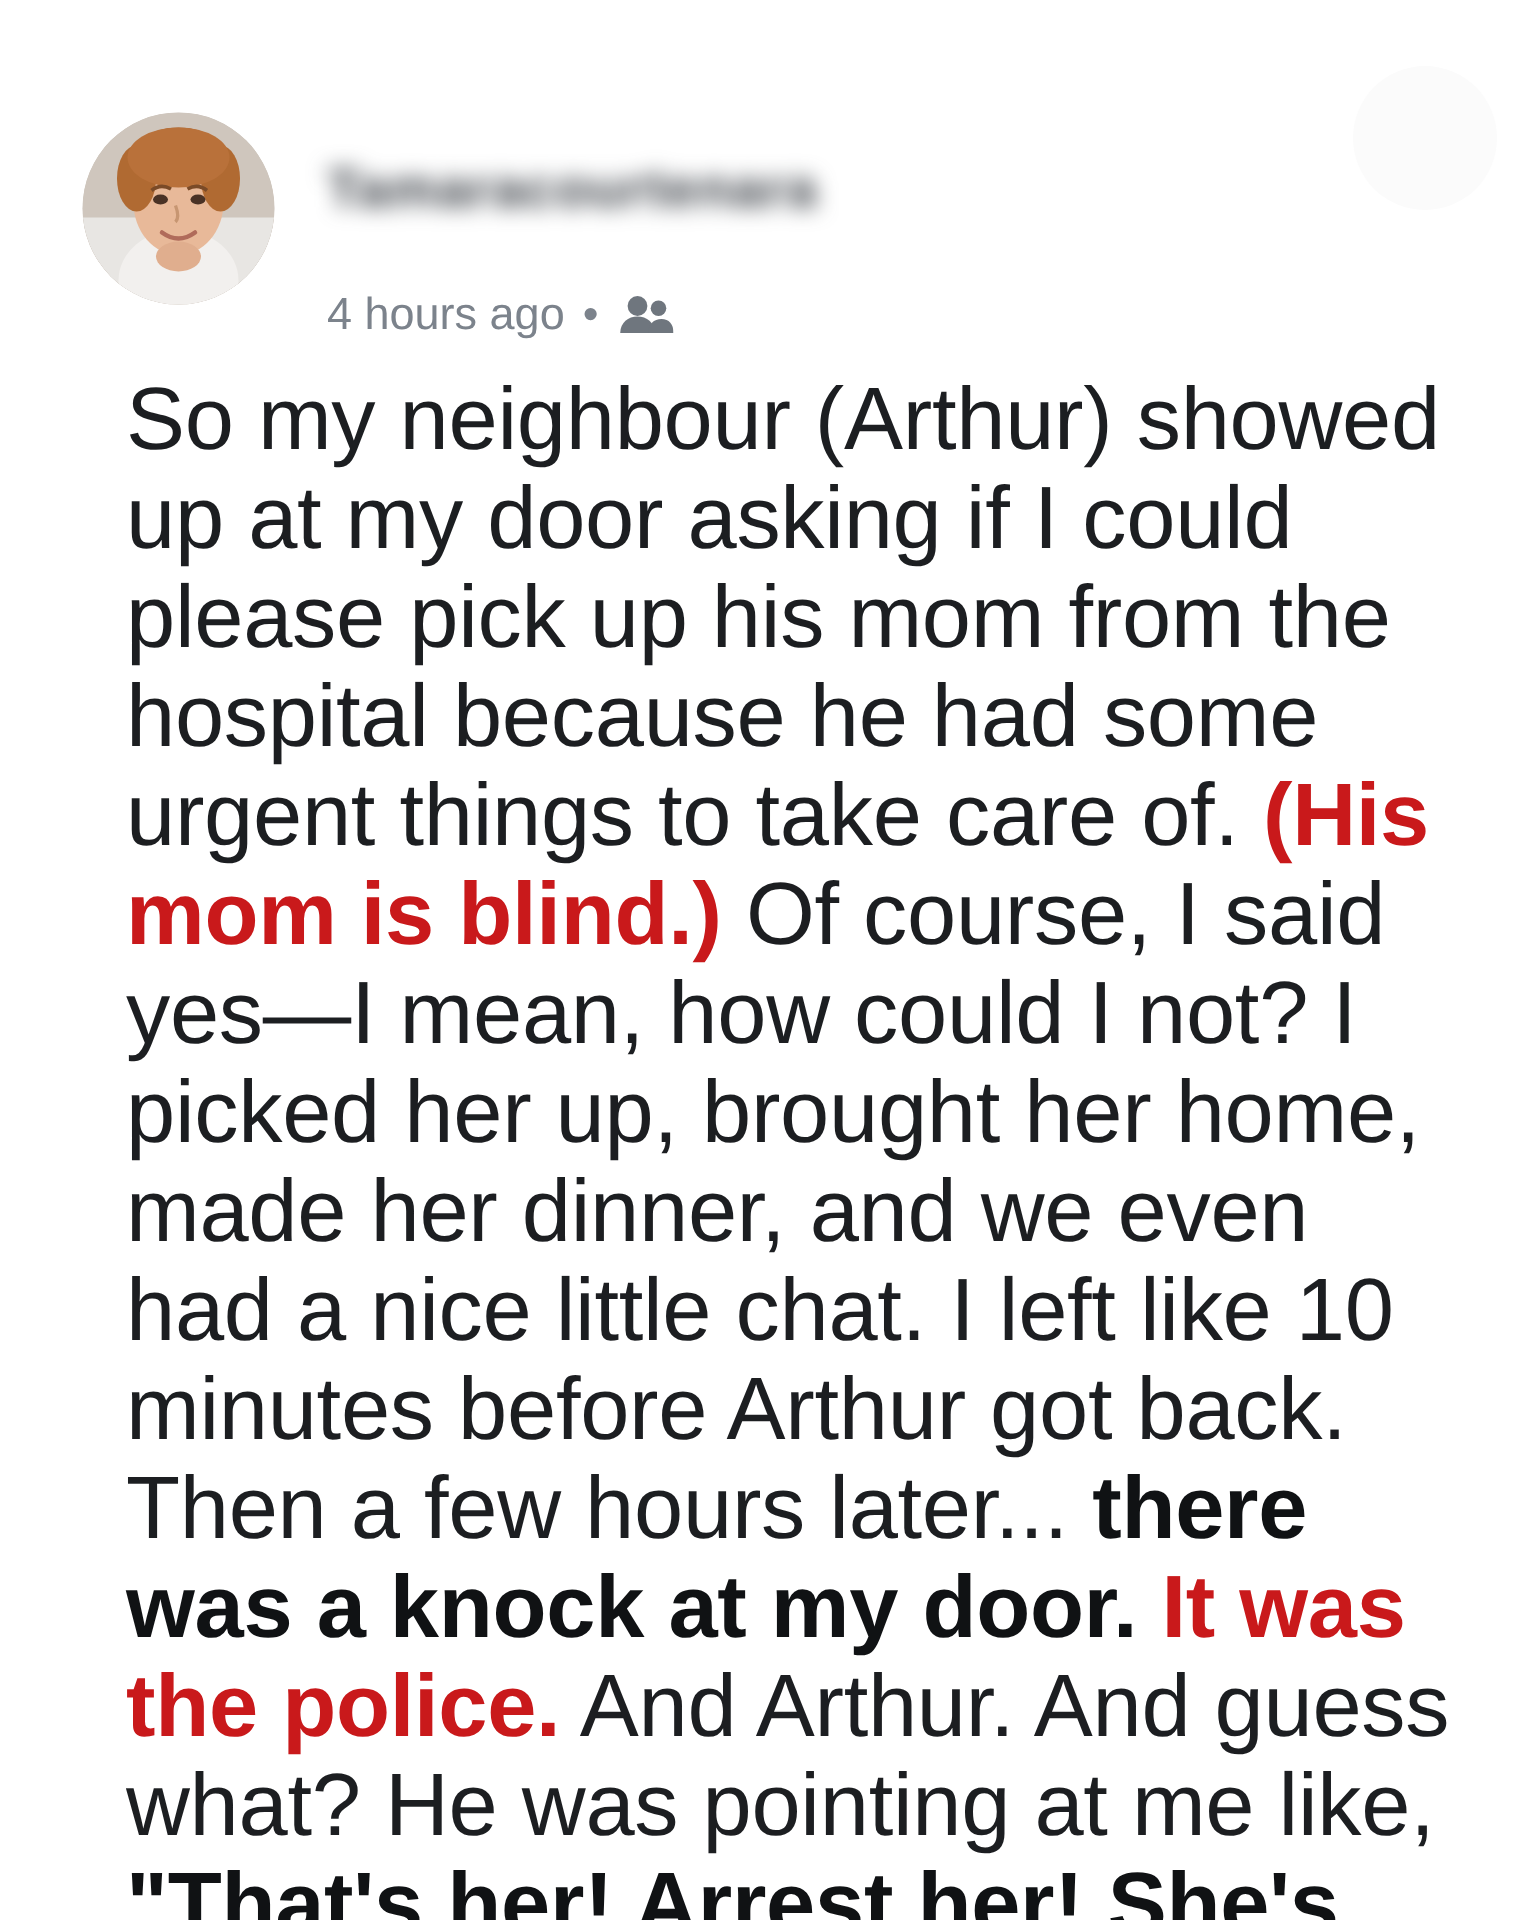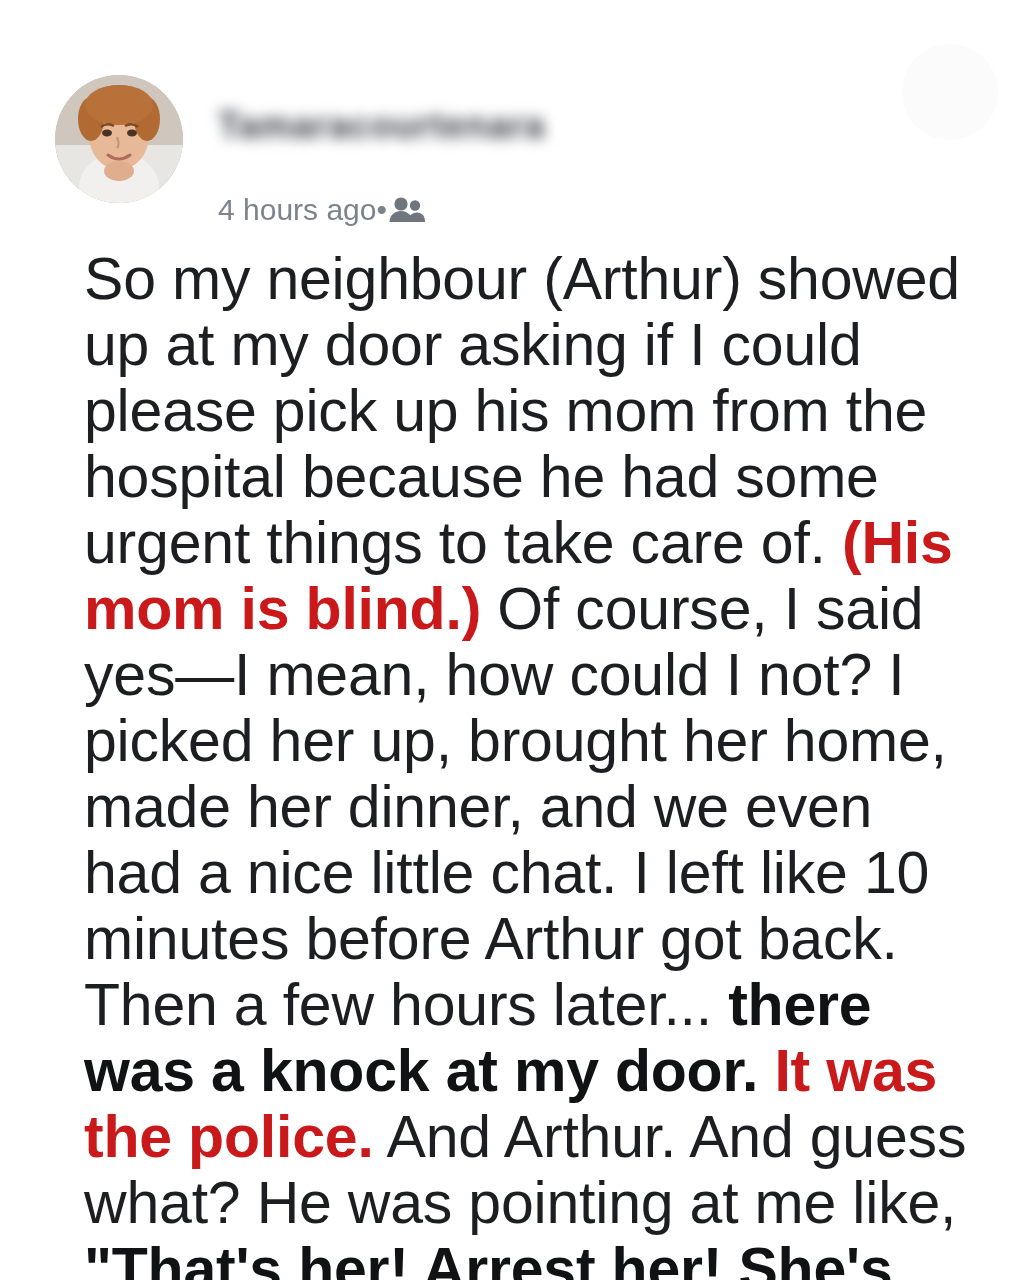--- a/index.html
+++ b/index.html
@@ -62,20 +62,21 @@
     white-space: nowrap;
     overflow: hidden;
     line-height: 44px;
   }
   .meta-row {
     position: absolute;
     left: 218px;
     top: 192px;
     display: flex;
     align-items: center;
+    gap: 12px;
   }
   .meta-time {
     font-size: 30px;
     color: #7c838c;
     line-height: 36px;
   }
   .meta-dot {
     font-size: 30px;
     color: #7c838c;
     line-height: 36px;

